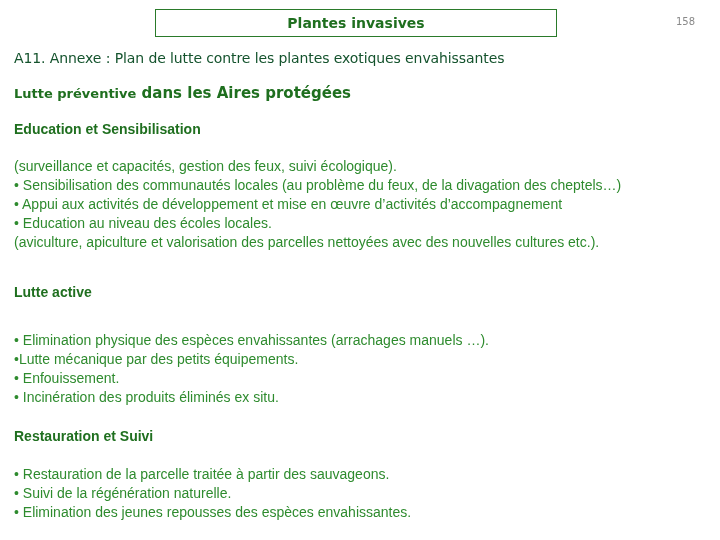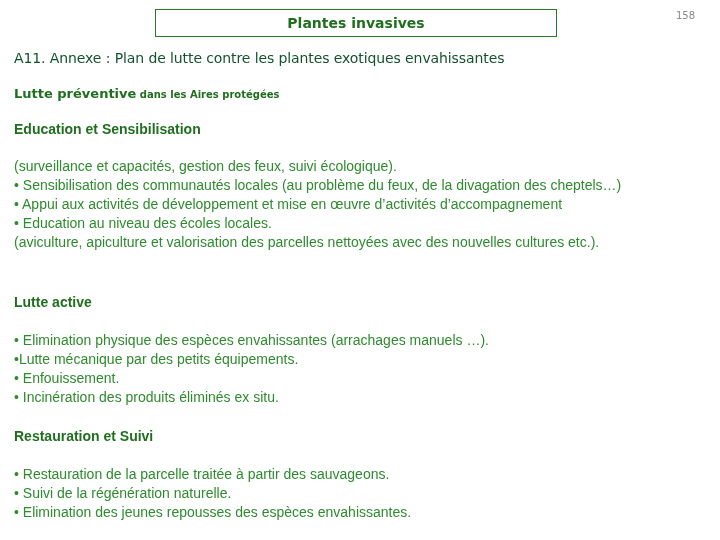--- a/index.html
+++ b/index.html
@@ -7,32 +7,32 @@
     width:720px; height:540px; background:#ffffff; position:relative; overflow:hidden;
     font-family:"Liberation Sans", sans-serif; color:#1e7a1e;
   }
   .title-box {
     position:absolute; left:155px; top:9px; width:402px; height:28px;
     border:1px solid #2a7a2a; box-sizing:border-box;
     display:flex; align-items:center; justify-content:center;
     font-family:"DejaVu Sans", sans-serif; font-size:14px; color:#1f6f1f; font-weight:600;text-align:right;
   }
   .page-num {
-    position:absolute; left:676px; top:10px; font-size:10px; color:#888888;
+    position:absolute; left:676px; top:16px; font-size:10px; color:#888888;
     font-family:"DejaVu Sans", sans-serif;
   }
   .annex-title {
     position:absolute; left:14px; top:50px; font-size:14px; font-weight:normal;
     font-family:"DejaVu Sans", sans-serif; color:#14532d; letter-spacing:-0.1px;
   }
   .subtitle {
     position:absolute; left:14px; top:83px; font-family:"DejaVu Sans", sans-serif; color:#1f6f1f;
   }
   .subtitle .strong { font-size:13px; font-weight:bold; }
-  .subtitle .rest { font-size:10px; font-weight:bold; }
+  .subtitle .rest { font-size:15px; font-weight:bold; }
   .section-head {
     position:absolute; left:14px; font-size:14px; font-weight:bold; color:#1f6f1f;
   }
   .list { position:absolute; left:14px; font-size:14px; line-height:19px; color:#2e8b2e; margin:0; padding:0; list-style:none; }
   .list li { white-space:nowrap; }
 </style>
 </head>
 <body>
 
 <div class="title-box">
@@ -47,21 +47,21 @@
 
 <div class="section-head" style="top:121px;">Education et Sensibilisation</div>
 <ul class="list" style="top:157px;">
   <li>(surveillance et capacités, gestion des feux, suivi écologique).</li>
   <li>• Sensibilisation des communautés locales (au problème du feux, de la divagation des cheptels…)</li>
   <li>• Appui aux activités de développement et mise en œuvre d’activités d’accompagnement</li>
   <li>• Education au niveau des écoles locales.</li>
   <li>(aviculture, apiculture et valorisation des parcelles nettoyées avec des nouvelles cultures etc.).</li>
 </ul>
 
-<div class="section-head" style="top:294px;">Lutte active</div>
+<div class="section-head" style="top:284px;">Lutte active</div>
 <ul class="list" style="top:331px;">
   <li>• Elimination physique des espèces envahissantes (arrachages manuels …).</li>
   <li>•Lutte mécanique par des petits équipements.</li>
   <li>• Enfouissement.</li>
   <li>• Incinération des produits éliminés ex situ.</li>
 </ul>
 
 <div class="section-head" style="top:428px;">Restauration et Suivi</div>
 <ul class="list" style="top:465px;">
   <li>• Restauration de la parcelle traitée à partir des sauvageons.</li>

